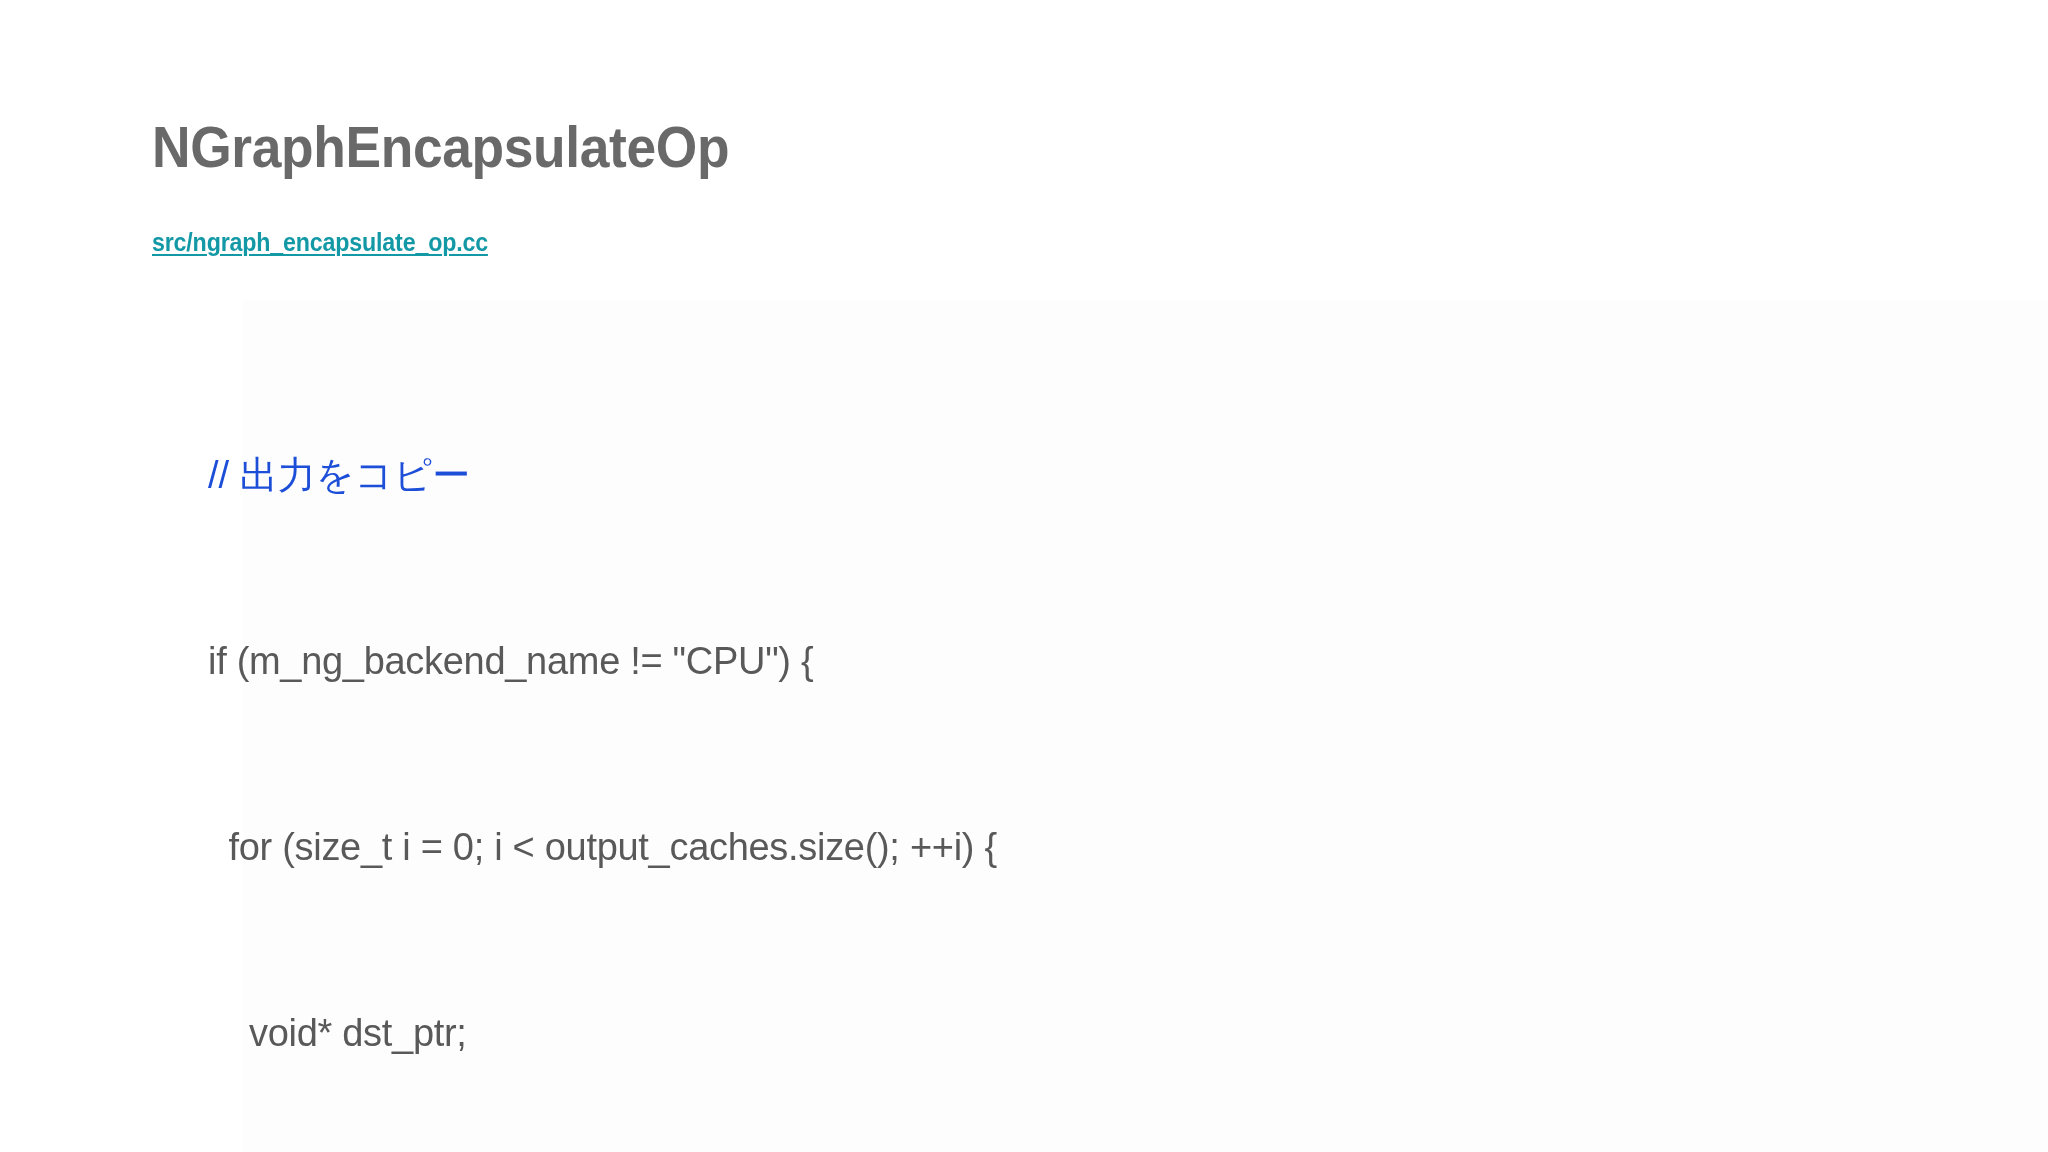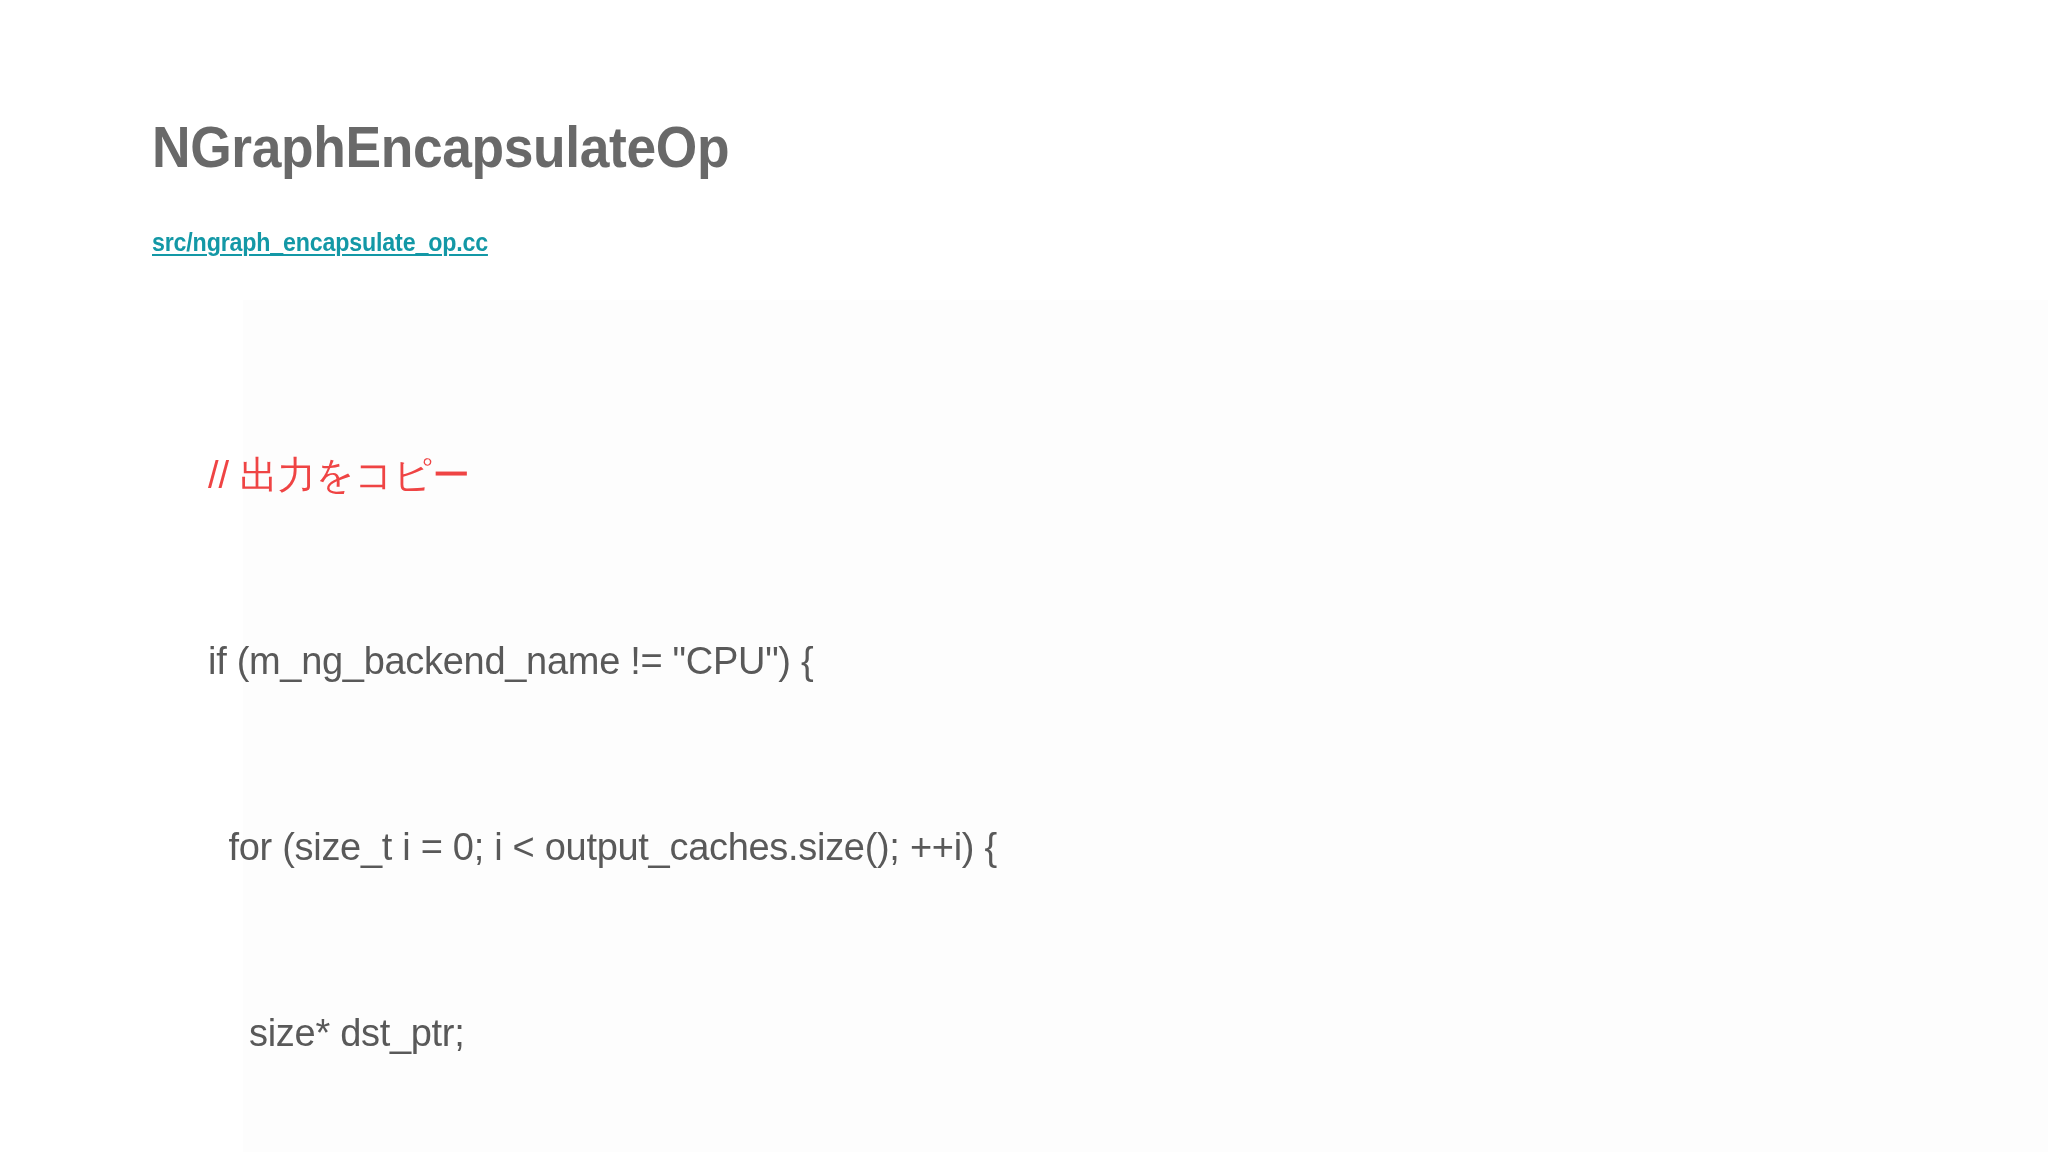--- a/index.html
+++ b/index.html
@@ -68,41 +68,41 @@
     letter-spacing: -0.3px;
   }
 
   .code-line {
     display: block;
     white-space: pre;
     height: 62px;
   }
 
   .code-line.comment {
-    color: #ef4444;
+    color: #1d4ed8;
     letter-spacing: 0px;
   }
 
   
   .ind-0 { padding-left: 0px; }
 </style>
 </head>
 <body>
 
 <div class="content-panel"></div>
 
 <h1 class="slide-title">NGraphEncapsulateOp</h1>
 
 <a class="source-link">src/ngraph_encapsulate_op.cc</a>
 
 <div class="code-block">
   <span class="code-line comment ind-0">// 出力をコピー</span>
   <span class="code-line ind-0">if (m_ng_backend_name != "CPU") {</span>
   <span class="code-line ind-0">  for (size_t i = 0; i &lt; output_caches.size(); ++i) {</span>
-  <span class="code-line ind-0">    size* dst_ptr;</span>
+  <span class="code-line ind-0">    void* dst_ptr;</span>
   
   
   
   
   
   
   
 </div>
 
 </body></html>

